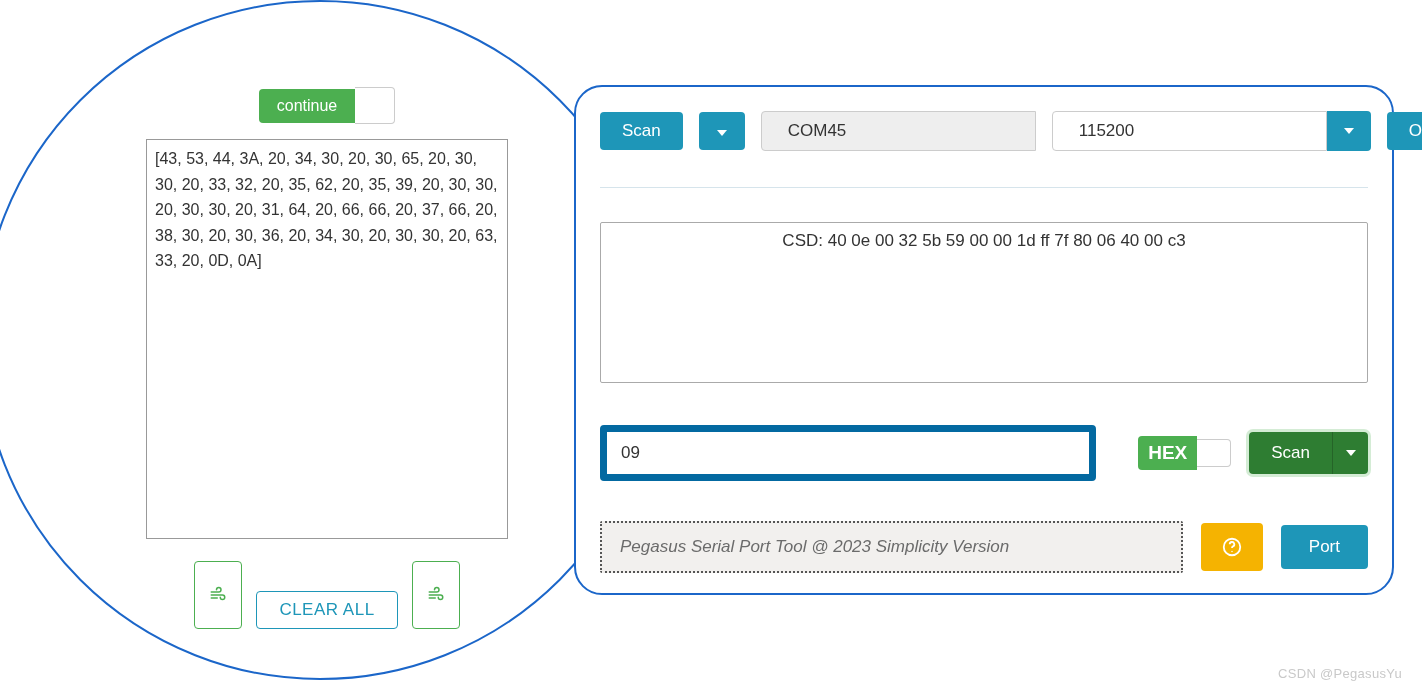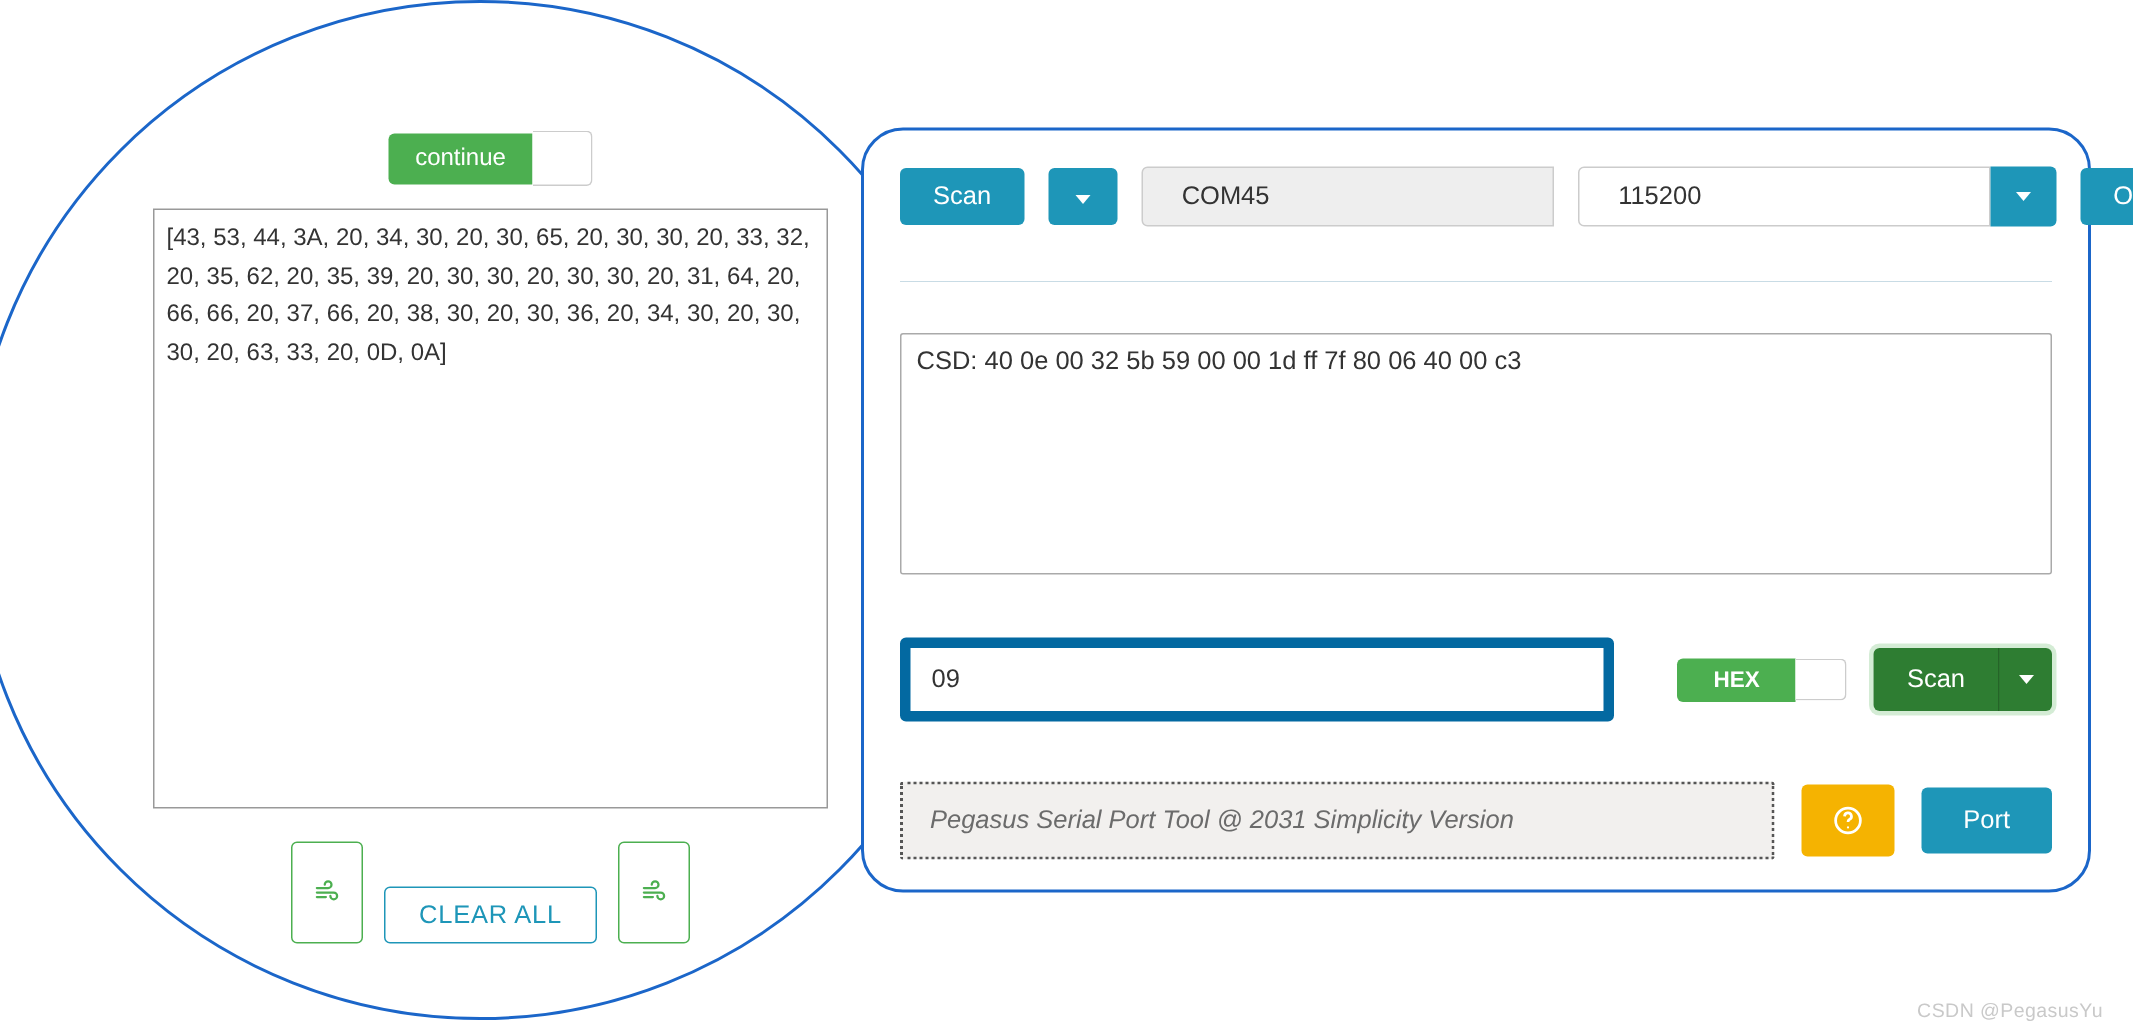--- a/index.html
+++ b/index.html
@@ -25,21 +25,21 @@
   .continue-group { display: flex; align-items: center; margin-bottom: 15px; }
   .btn-continue {
     background: #4caf50; color: #fff; border: none;
     padding: 8px 18px; font-size: 16px; border-radius: 4px 0 0 4px;
     cursor: pointer;
   }
   .continue-blank {
     width: 40px; height: 37px; border: 1px solid #ccc; border-left: none; border-radius: 0 4px 4px 0; background:#fff;
   }
   .hex-array {
-    width: 450px; height: 400px;
+    width: 362px; height: 400px;
     border: 1px solid #999; padding: 6px 8px;
     font-size: 16px; color: #333; line-height: 1.6;
     overflow: auto; background:#fff;
   }
   .bottom-row { display: flex; gap: 14px; margin-top: 22px; }
   .btn-outline-green {
     border: 1px solid #4caf50; background: #fff; color: #4caf50;
     padding: 8px 14px; border-radius: 4px; font-size: 16px; cursor: pointer;
     display:flex; align-items:center; justify-content:center;
   }
@@ -84,32 +84,32 @@
     background:#1e96b8; border:none; border-radius:0 4px 4px 0;
     width:44px; display:flex; align-items:center; justify-content:center; cursor:pointer;
   }
   .toolbar-divider {
     height:2px; background:#0a5f8a33; margin:16px 0 14px 0; width:100%;
     background: linear-gradient(#0000, #0a5f8a55);
   }
 
   .monitor {
     width:100%; height:230px; border:1px solid #aaa; border-radius:2px;
-    padding:8px 10px; font-size:17px; color:#333; background:#fff; overflow:auto;
+    padding:8px 10px; font-size:17px; color:#333; background:#fff; overflow:auto;text-align:center;
   }
 
   .send-row { display:flex; gap:18px; align-items:center; margin-top:22px; }
   .send-input {
     flex:1; border:7px solid #0369a1; border-radius:4px;
     padding:11px 14px; font-size:17px; color:#333; outline:none;
   }
   .hex-toggle { display:flex; align-items:center; }
   .hex-pill {
-    background:#4caf50; color:#fff; font-size:15px; font-weight:600;
-    padding:6px 24px; border-radius:4px 0 0 4px;margin-left:24px;
+    background:#4caf50; color:#fff; font-size:19px; font-weight:600;
+    padding:6px 10px; border-radius:4px 0 0 4px;margin-left:24px;
   }
   .hex-blank { width:34px; height:28px; border:1px solid #ccc; border-left:none; border-radius:0 4px 4px 0; background:#fff; }
   .send-group { display:flex; border-radius:4px; box-shadow: 0 0 0 3px #4caf503d; }
   .btn-send {
     background:#2e7d32; color:#fff; border:none; padding:11px 22px;
     font-size:17px; border-radius:4px 0 0 4px; cursor:pointer;
   }
   .btn-send-drop {
     background:#2e7d32; border:none; border-left:1px solid #256428;
     width:36px; border-radius:0 4px 4px 0; cursor:pointer;
@@ -204,21 +204,21 @@
       </div>
       <div class="send-group">
         <button class="btn-send">Scan</button>
         <button class="btn-send-drop">
           <span class="caret-down"></span>
         </button>
       </div>
     </div>
 
     <div class="footer-row">
-      <div class="status-well">Pegasus Serial Port Tool @ 2031 Simplicity Version</div>
+      <div class="status-well">Pegasus Serial Port Tool @ 2023 Simplicity Version</div>
       <button class="btn-amber">
         <svg width="22" height="22" viewBox="0 0 24 24" fill="none" stroke="#fff" stroke-width="2">
             <circle cx="12" cy="12" r="9"></circle>
             <path d="M9.5 9a2.5 2.5 0 1 1 3.5 2.3c-.8.4-1 .9-1 1.7"></path>
             <circle cx="12" cy="17" r="0.8" fill="#fff" stroke="none"></circle>
           </svg>
       </button>
       <button class="btn-exit">Port</button>
     </div>
   </div>

